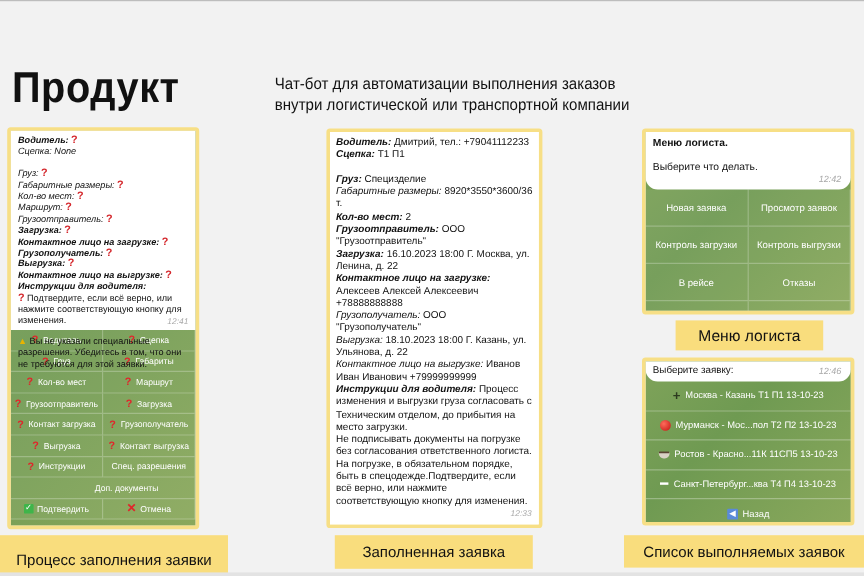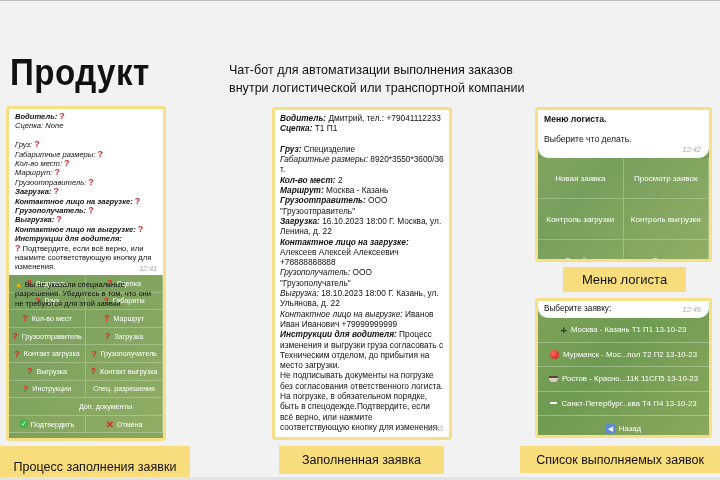--- a/index.html
+++ b/index.html
@@ -89,21 +89,21 @@
   
   .menu-bubble {
     background: #fff;
     border-radius: 0 0 10px 10px;
     font-size: 8.6px; line-height: 11px;
     padding: 4px 6px 3px 6px;
     height: 48px;
     position: relative;
   }
   .menu-bubble .time { position: absolute; right: 8px; bottom: 3px; color: #a8a8a8; font-style: italic; font-size: 7.5px; }
-  .menu-kb .key { font-size: 8px; height: 41px; }
+  .menu-kb .key { font-size: 8px; height: 31px; }
 
   .list-bubble {
     background: #fff;
     border-radius: 0 0 10px 10px;
     font-size: 8.2px;
     padding: 3px 6px;
     height: 17px;
     position: relative;
     display: flex; align-items: flex-start;
   }
@@ -225,21 +225,20 @@
 
 <div class="panel white" style="left:272px; top:107px; width:180px; height:333px;">
   <div class="bubble" style="font-size:8.3px; line-height:10.3px; padding:3px 5px; height:100%;">
     <div id="p2-lines">
         <div><span class="b">Водитель:</span> <span>Дмитрий, тел.: +79041112233</span></div>
         <div><span class="b">Сцепка:</span> <span>Т1 П1</span></div>
         <div style="height: 10.3px;"></div>
         <div><span class="b">Груз:</span> <span>Специзделие</span></div>
         <div><span class="i">Габаритные размеры:</span> <span>8920*3550*3600/36 т.</span></div>
         <div><span class="b">Кол-во мест:</span> <span>2</span></div>
-        <div><span class="b">Маршрут:</span> <span>Москва - Казань</span></div>
         <div><span class="b">Грузоотправитель:</span> <span>ООО "Грузоотправитель"</span></div>
         <div><span class="b">Загрузка:</span> <span>16.10.2023 18:00 Г. Москва, ул. Ленина, д. 22</span></div>
         <div><span class="b">Контактное лицо на загрузке:</span> <span>Алексеев Алексей Алексеевич +78888888888</span></div>
         <div><span class="i">Грузополучатель:</span> <span>ООО "Грузополучатель"</span></div>
         <div><span class="i">Выгрузка:</span> <span>18.10.2023 18:00 Г. Казань, ул. Ульянова, д. 22</span></div>
         <div><span class="i">Контактное лицо на выгрузке:</span> <span>Иванов Иван Иванович +79999999999</span></div>
         <div><span class="b">Инструкции для водителя:</span> <span>Процесс изменения и выгрузки груза согласовать с Техническим отделом, до прибытия на место загрузки.</span></div>
       </div>
     <div>Не подписывать документы на погрузке без согласования ответственного логиста. На погрузке, в обязательном порядке, быть в спецодежде.Подтвердите, если всё верно, или нажмите соответствующую кнопку для изменения.</div>
     <div style="height:9px"></div>

